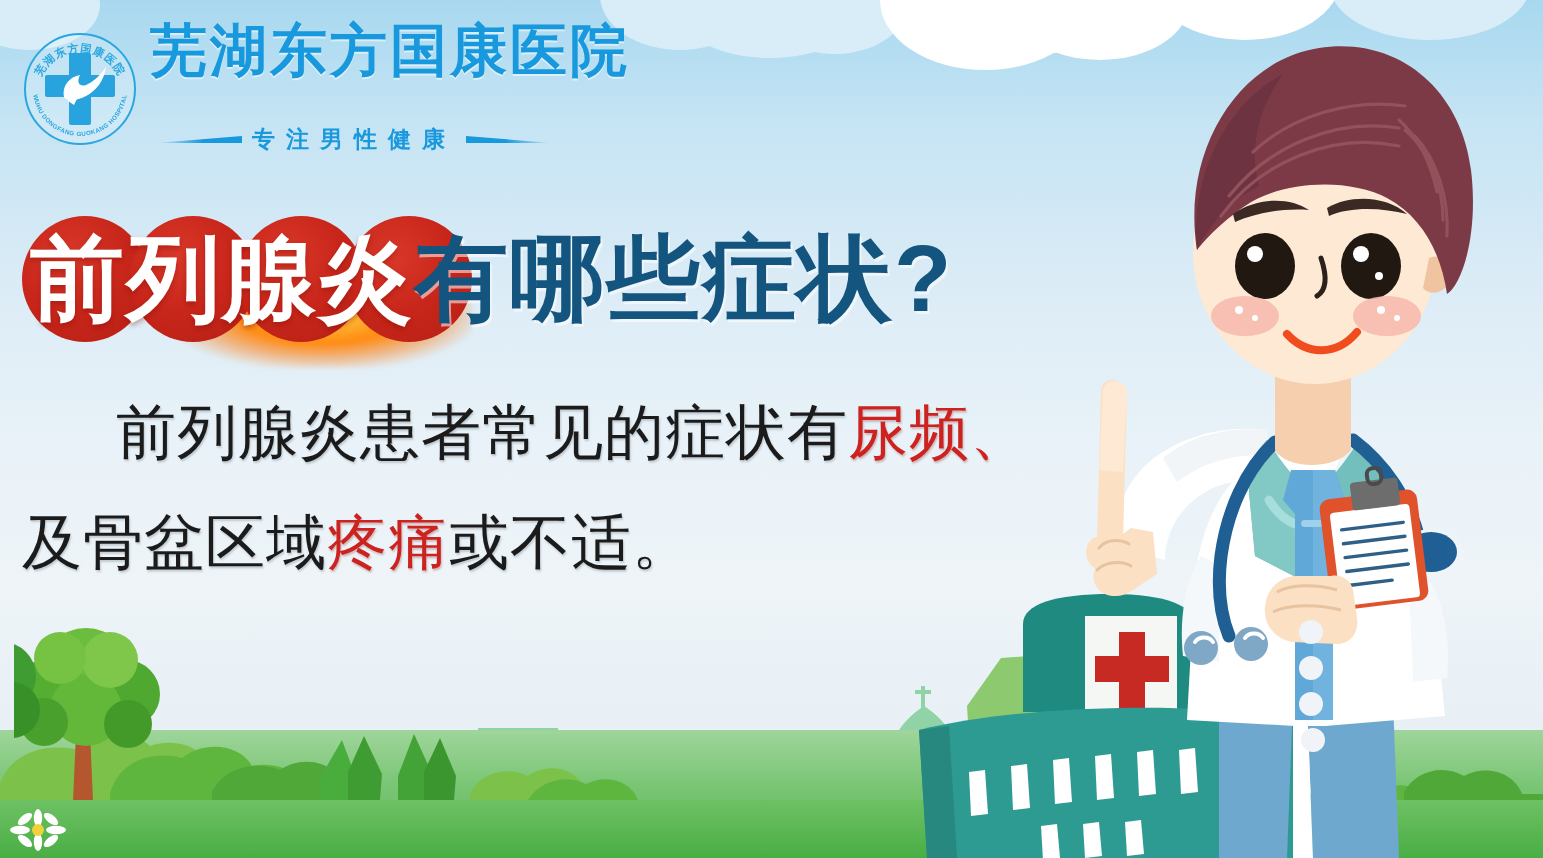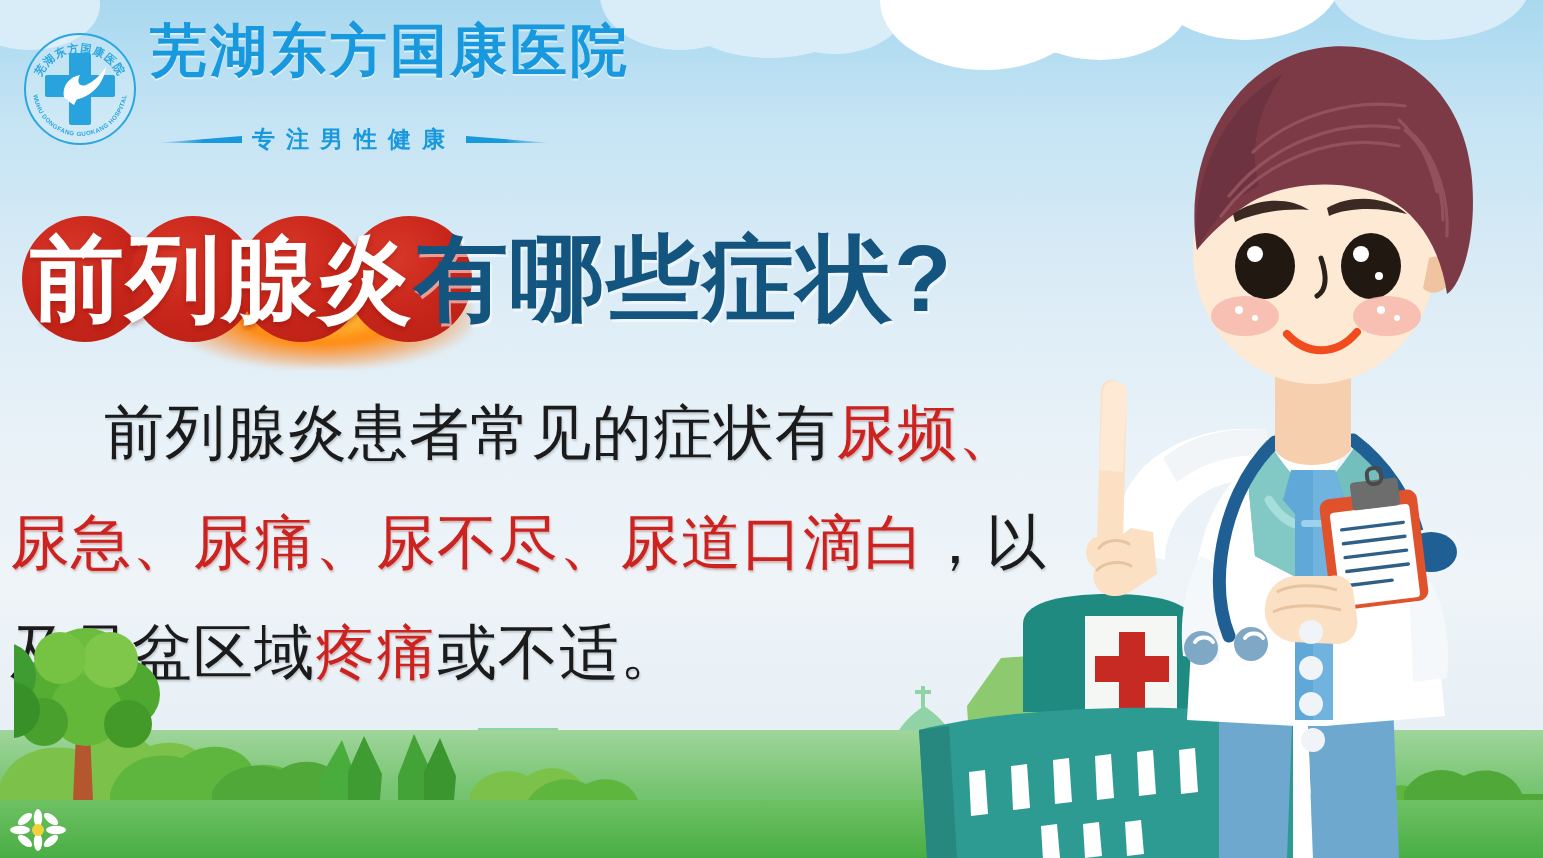--- a/index.html
+++ b/index.html
@@ -71,21 +71,21 @@
   .headline-text {
     position:relative; z-index:3; font-size:94px; font-weight:900;
     letter-spacing:2px; line-height:150px; white-space:nowrap;
     padding-left:8px;
   }
   .hl-red { color:#ffffff; text-shadow:0 3px 5px rgba(120,12,0,0.35); }
   .hl-blue { color:#13557f; text-shadow:2px 3px 0 rgba(255,255,255,0.55); }
 
   
   .body-copy {
-    position:absolute; left:0; top:378px; width:1110px;
+    position:absolute; left:12px; top:378px; width:1110px;
     font-size:60px; line-height:110px; font-weight:500;
     letter-spacing:1px;
   }
   .body-line { white-space:nowrap; }
   .bl-indent { padding-left:104px; }
   .bl-flush { padding-left:10px; }
   .t-black { color:#1b1b1b; text-shadow:1px 2px 2px rgba(140,150,160,0.45); }
   .t-red { color:#cc2220; text-shadow:1px 2px 2px rgba(160,90,85,0.40); }
 
   
@@ -161,21 +161,20 @@
       <div class="badge" style="left:216px;top:12px;"></div>
       <div class="badge" style="left:324px;top:12px;"></div>
     </div>
     <div class="headline-text">
       <span class="hl-red">前列腺炎</span><span class="hl-blue">有哪些症状?</span>
     </div>
   </div>
 
   <div class="body-copy">
     <div class="body-line bl-indent"><span class="t-black">前列腺炎患者常见的症状有</span><span class="t-red">尿频、</span></div>
-    <div class="body-line bl-flush"><span class="t-red">尿急、尿痛、尿不尽、尿道口滴白</span><span class="t-black">，以</span></div>
     <div class="body-line bl-flush"><span class="t-black">及骨盆区域</span><span class="t-red">疼痛</span><span class="t-black">或不适。</span></div>
   </div>
 
   <svg class="skyline" width="1543" height="140" viewBox="0 0 1543 140">
     <g fill="#8fd3a6">
       <rect x="430" y="78" width="48" height="62"></rect>
       <rect x="478" y="62" width="80" height="78"></rect>
       <rect x="558" y="92" width="36" height="48"></rect>
       <rect x="596" y="74" width="60" height="66"></rect>
       <rect x="656" y="98" width="46" height="42"></rect>

